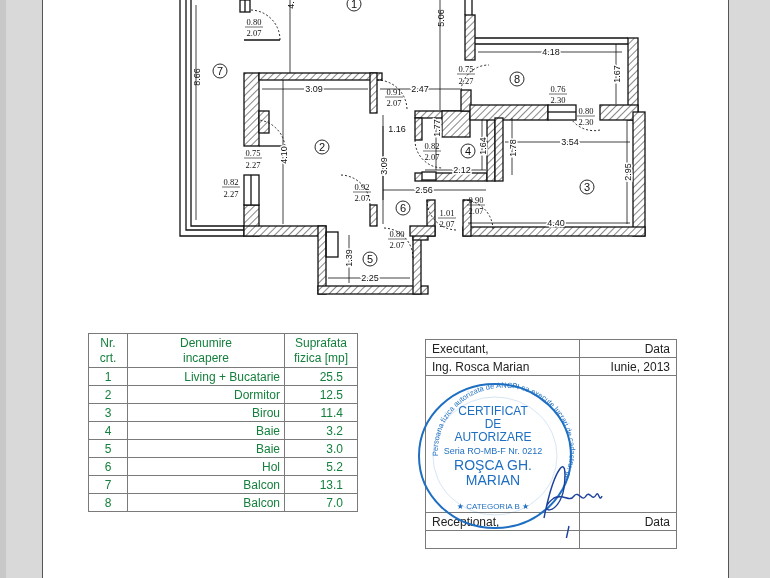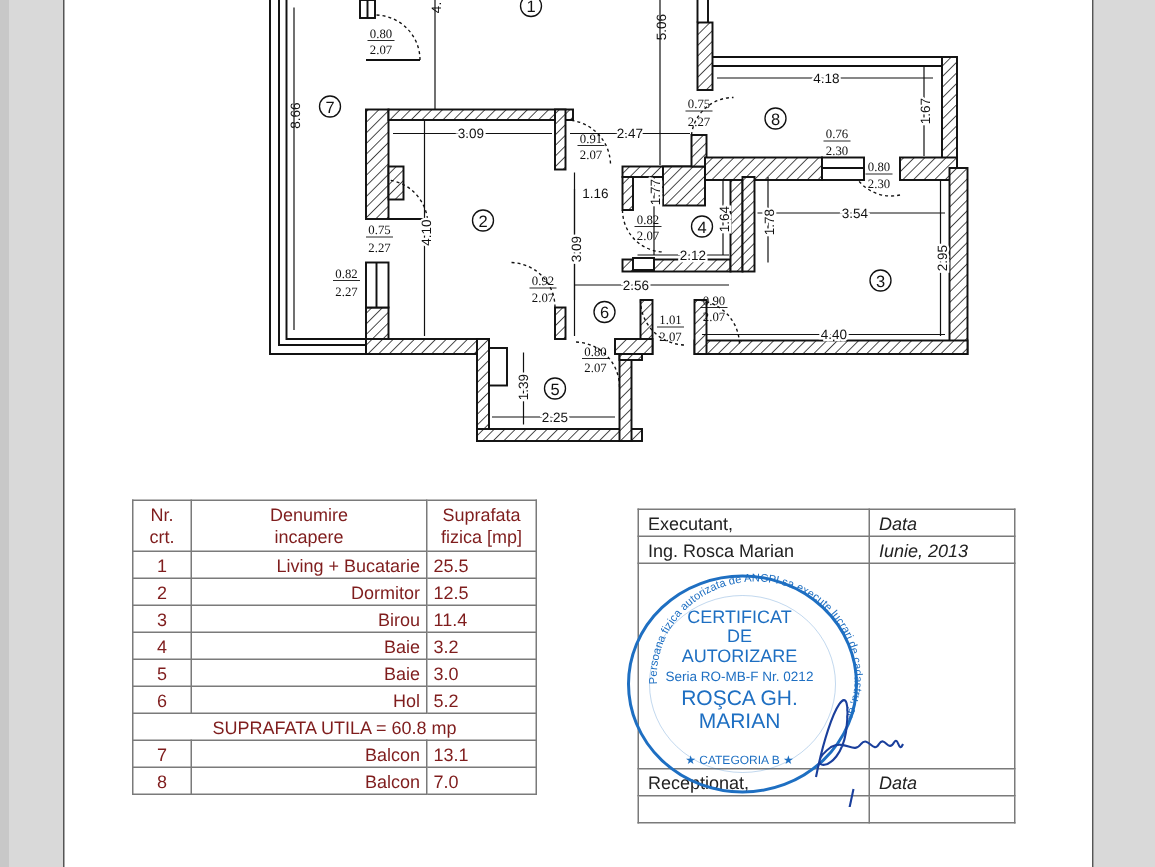--- a/index.html
+++ b/index.html
@@ -1,30 +1,30 @@
 <!DOCTYPE html>
 <html><head>
 <meta charset="utf-8">
 <style>
   html, body { margin:0; padding:0; }
   body { width:770px; height:578px; position:relative; overflow:hidden; background:#d9d9d9; font-family:"Liberation Sans", sans-serif; }
   .grey-left { position:absolute; left:0; top:0; width:6px; height:578px; background:#c8c8c8; }
   .page { position:absolute; left:42px; top:0; width:687px; height:578px; background:#fff; border-left:1px solid #555; border-right:1px solid #555; box-sizing:border-box; }
   .plan { position:absolute; left:0; top:0; }
-  .room-table { position:absolute; left:88px; top:333px; border-collapse:collapse; font-size:12px; color:#7f1d1d; }
+  .room-table { position:absolute; left:88px; top:333px; border-collapse:collapse; font-size:12px; color:#15803d; }
   .room-table td, .room-table th { border:1px solid #7a7a7a; padding:0 4px; height:17px; font-weight:normal; }
   .room-table th { height:33px; line-height:15px; text-align:center; }
   .room-table td.nr { width:30px; text-align:center; }
   .room-table td.name { width:140px; text-align:right; padding-left:12px; }
-  .room-table td.area { width:54px; text-align:left; padding-right:14px; }
+  .room-table td.area { width:54px; text-align:right; padding-right:14px; }
   .room-table td.total { text-align:center; }
   .sig-table { position:absolute; left:425px; top:339px; border-collapse:collapse; font-size:12px; color:#222; }
   .sig-table td { border:1px solid #7a7a7a; height:17px; padding:0 6px; }
   .sig-table td.left { width:141px; }
-  .sig-table td.right { width:84px; text-align:left;font-style:italic; }
+  .sig-table td.right { width:84px; text-align:right; }
   .sig-table td.big { height:136px; }
   .stamp { position:absolute; left:414px; top:378px; }
   .dim { font-family:"Liberation Sans", sans-serif; font-size:9px; fill:#111; }
   .frac { font-family:"Liberation Serif", serif; font-size:8.5px; fill:#111; }
   .num { font-family:"Liberation Sans", sans-serif; font-size:11px; fill:#111; }
 </style>
 </head>
 <body>
 
 <div class="grey-left"></div>
@@ -273,23 +273,20 @@
         <td class="nr">5</td>
         <td class="name">Baie</td>
         <td class="area">3.0</td>
       </tr>
   <tr>
         <td class="nr">6</td>
         <td class="name">Hol</td>
         <td class="area">5.2</td>
       </tr>
   <tr>
-        <td class="total" colspan="3">SUPRAFATA UTILA = 60.8 mp</td>
-      </tr>
-  <tr>
         <td class="nr">7</td>
         <td class="name">Balcon</td>
         <td class="area">13.1</td>
       </tr>
   <tr>
         <td class="nr">8</td>
         <td class="name">Balcon</td>
         <td class="area">7.0</td>
       </tr>
 </tbody>

